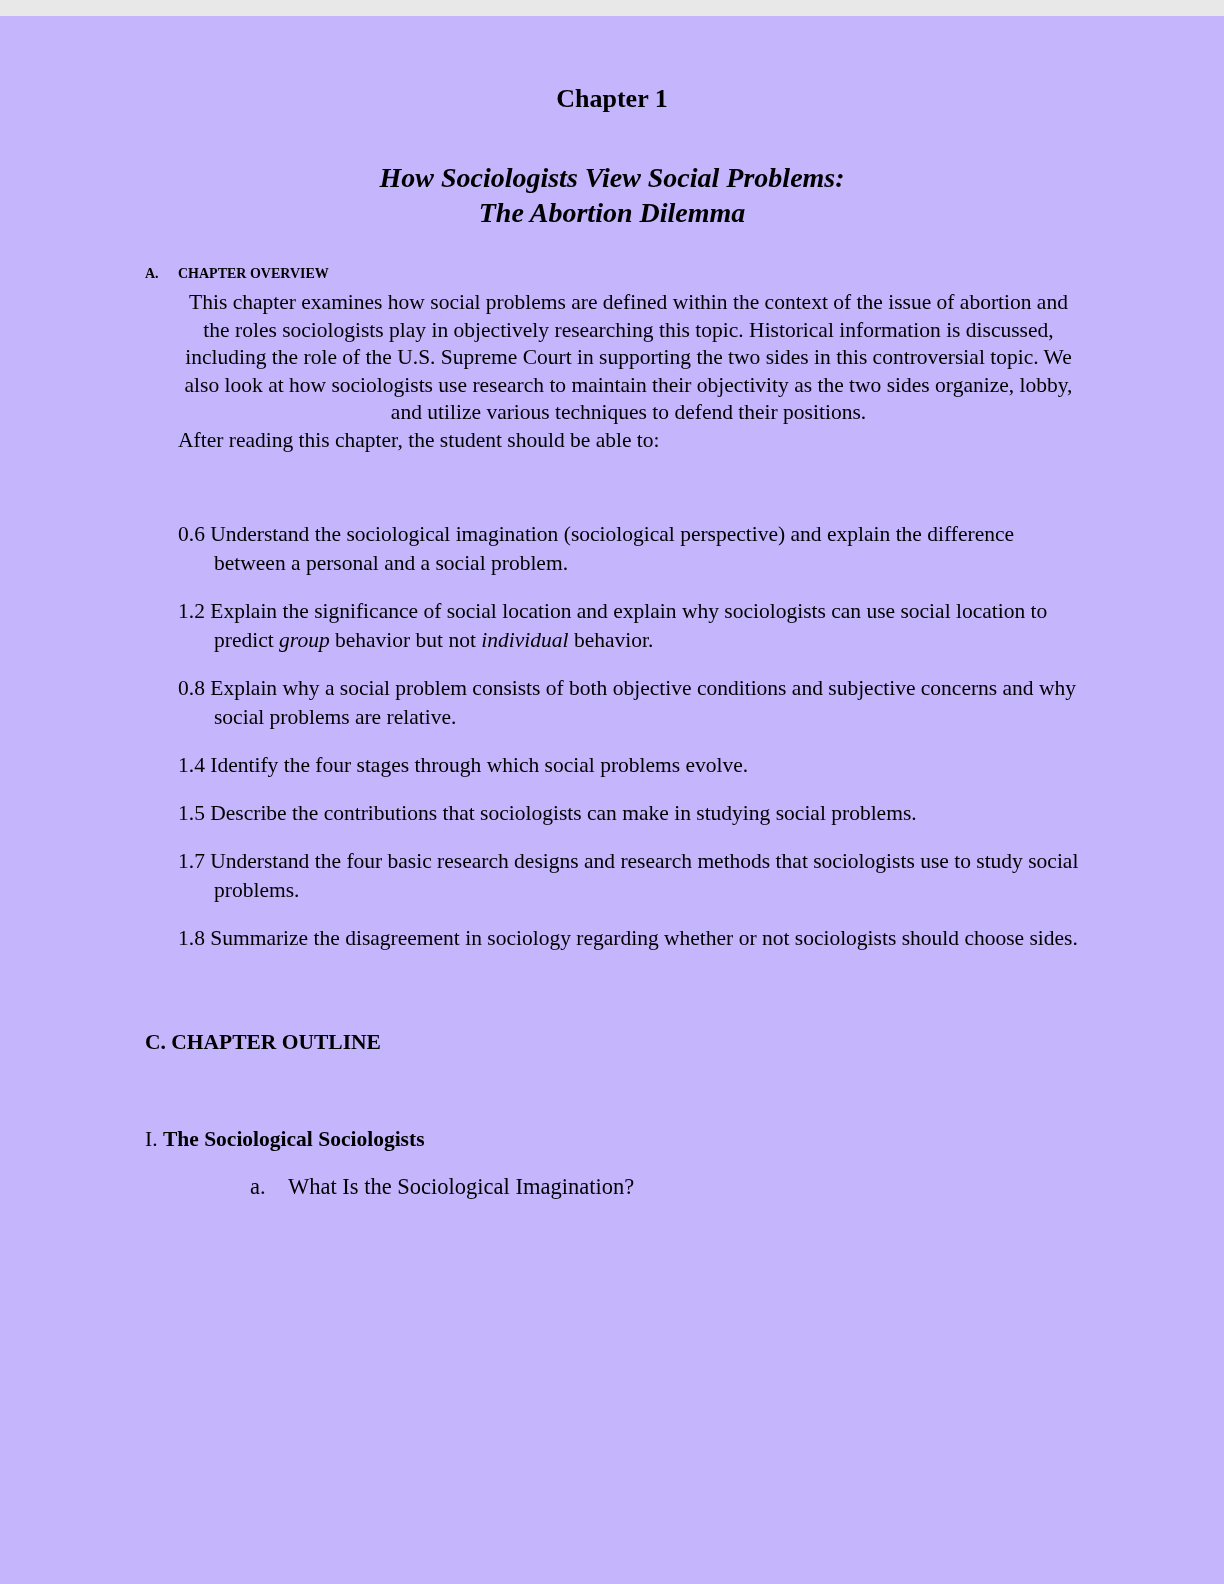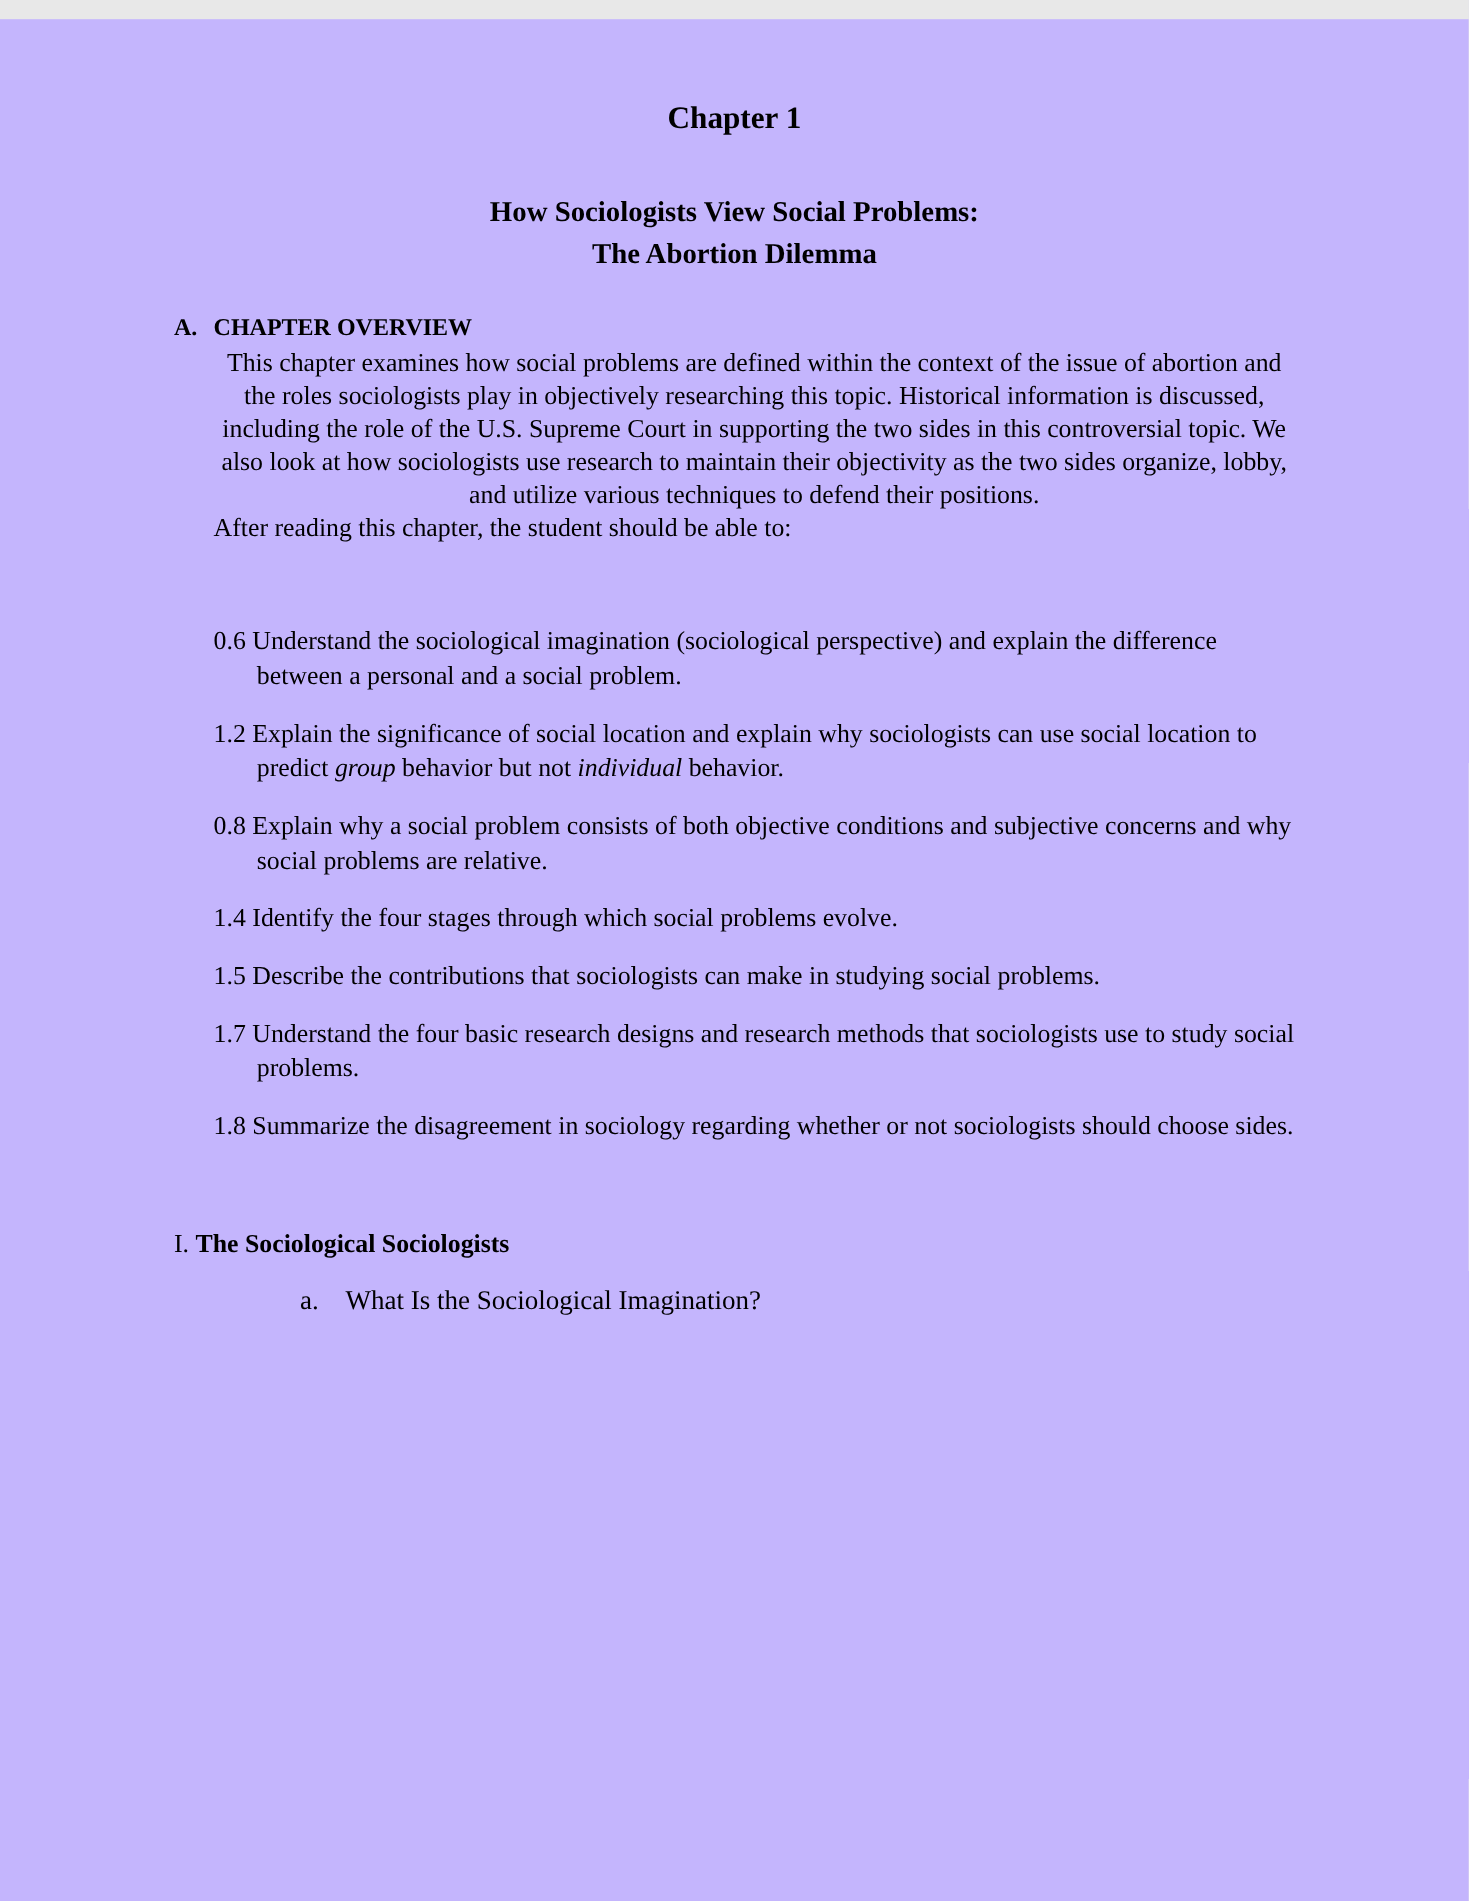--- a/index.html
+++ b/index.html
@@ -17,27 +17,28 @@
     overflow: hidden;
   }
   .center { text-align: center; }
   .chapter-label {
     font-size: 26px;
     font-weight: bold;
     line-height: 30px;
   }
   .doc-title {
     margin-top: 46px;
-    font-size: 24px;
+    font-size: 28px;
     font-weight: bold;
     line-height: 35px;
+    font-style: italic;
   }
   .section-heading {
     margin-top: 30px;
-    font-size: 20px;
+    font-size: 14px;
     font-weight: bold;
     line-height: 27px;
   }
   .heading-letter {
     display: inline-block;
     width: 33px;
   }
   .body-par {
     margin: 2px 0 0 33px;
     text-align: center;
@@ -132,20 +133,21 @@
       <span>Understand the four basic research designs and research methods that sociologists use to study social problems.</span>
     </div>
 
     <div class="obj-item">
       <span class="obj-num">1.8</span>
       <span>Summarize the disagreement in sociology regarding whether or not sociologists should choose sides.</span>
     </div>
 
   </div>
 
+  <div class="outline-heading">C. CHAPTER OUTLINE</div>
 
   <div class="outline-item">
     <span>I.</span>
     <span class="bold">The Sociological Sociologists</span>
   </div>
 
   <div class="outline-sub">
     <span class="sub-label">a.</span><span>What Is the Sociological Imagination?</span>
   </div>
 

